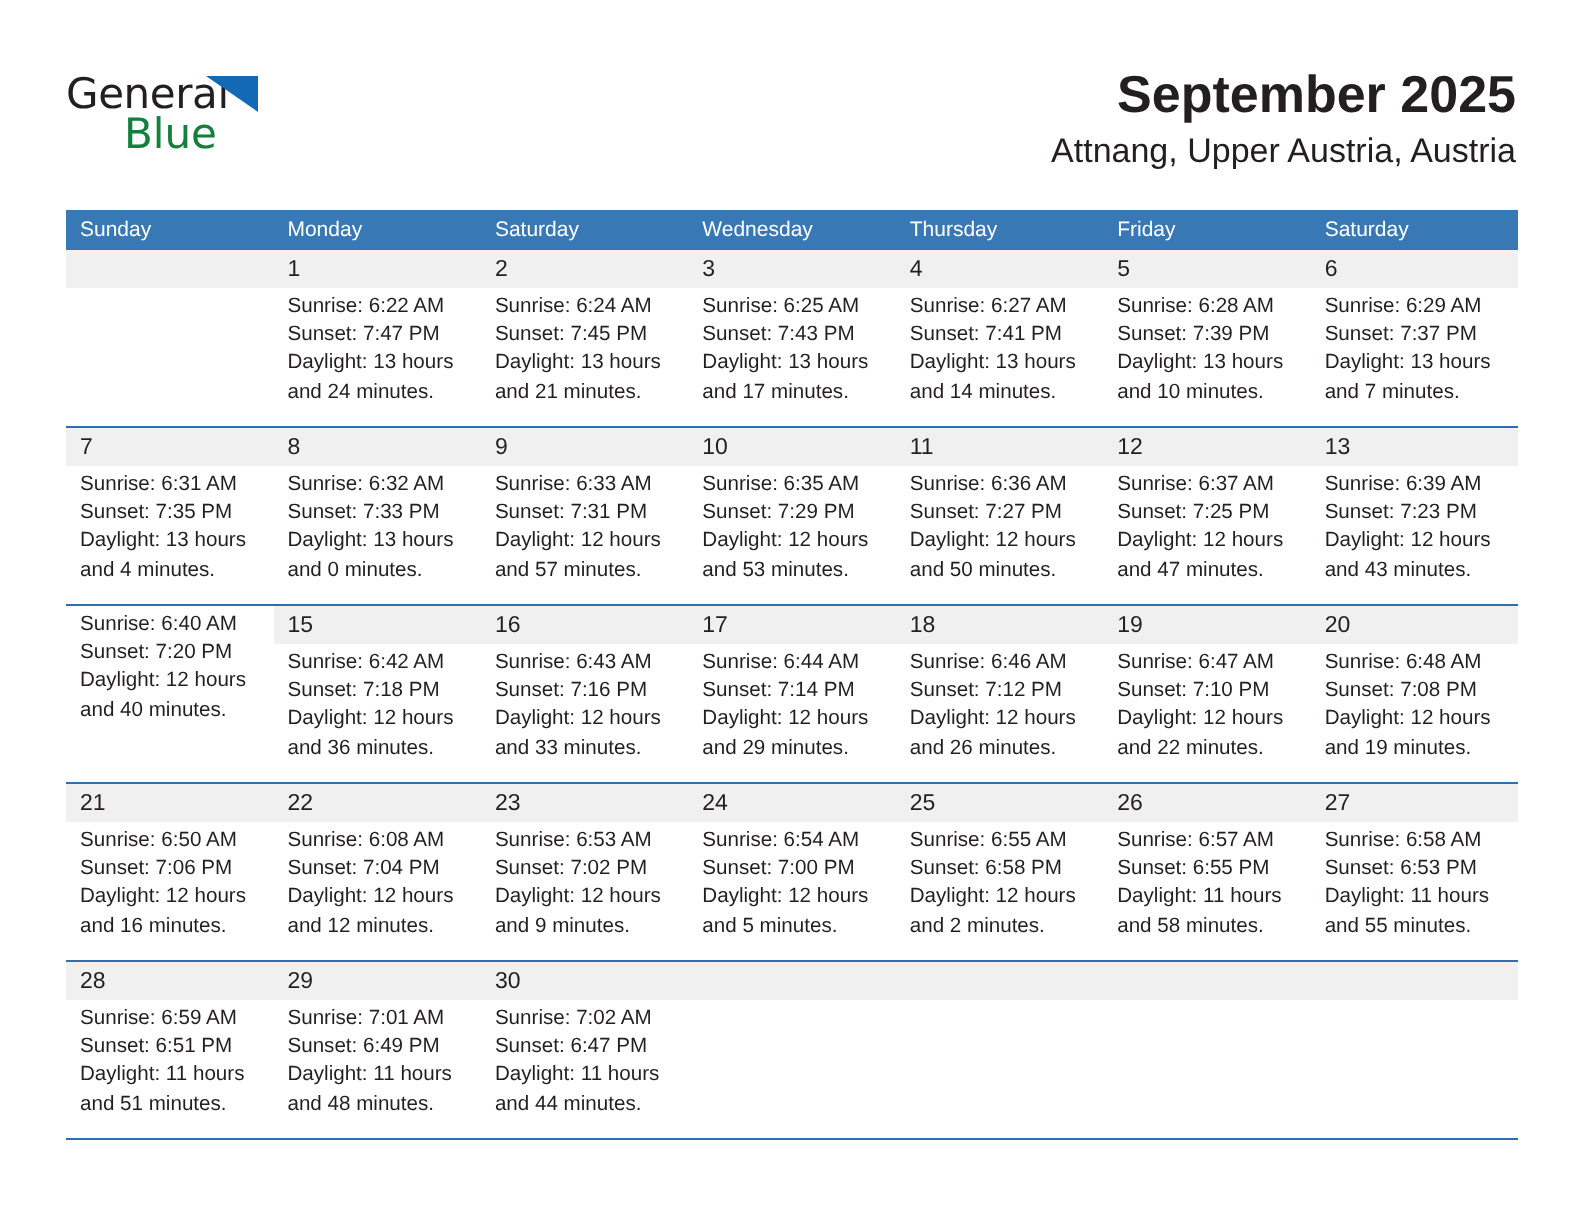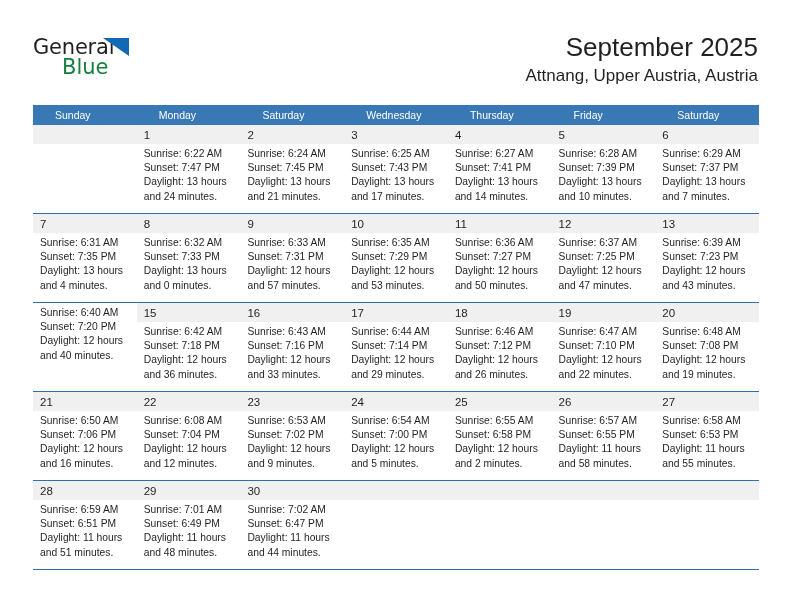--- a/index.html
+++ b/index.html
@@ -65,21 +65,21 @@
   }
 
   .title-block {
     position: absolute;
     right: 34px;
     top: 30px;
     text-align: right;
   }
   .cal-title {
     font-size: 26px;
-    font-weight: normal;
+    font-weight: bold;
     color: #231f20;
     line-height: 34px;
     white-space: nowrap;
   }
   .cal-subtitle {
     font-size: 17px;
     color: #231f20;
     line-height: 20px;
     margin-top: 2px;
     white-space: nowrap;
@@ -96,21 +96,21 @@
   .dow-row {
     display: flex;
     background: #3878b4;
     height: 20px;
   }
   .dow {
     flex: 1 1 0;
     color: #ffffff;
     font-size: 10.5px;
     line-height: 20px;
-    padding-left: 22px;
+    padding-left: 7px;
     white-space: nowrap;
   }
 
   .week {
     display: flex;
     border-bottom: 1.5px solid #2f6fae;
     height: 89px;
   }
   .week:last-child { border-bottom: 1.5px solid #2f6fae; }
 

